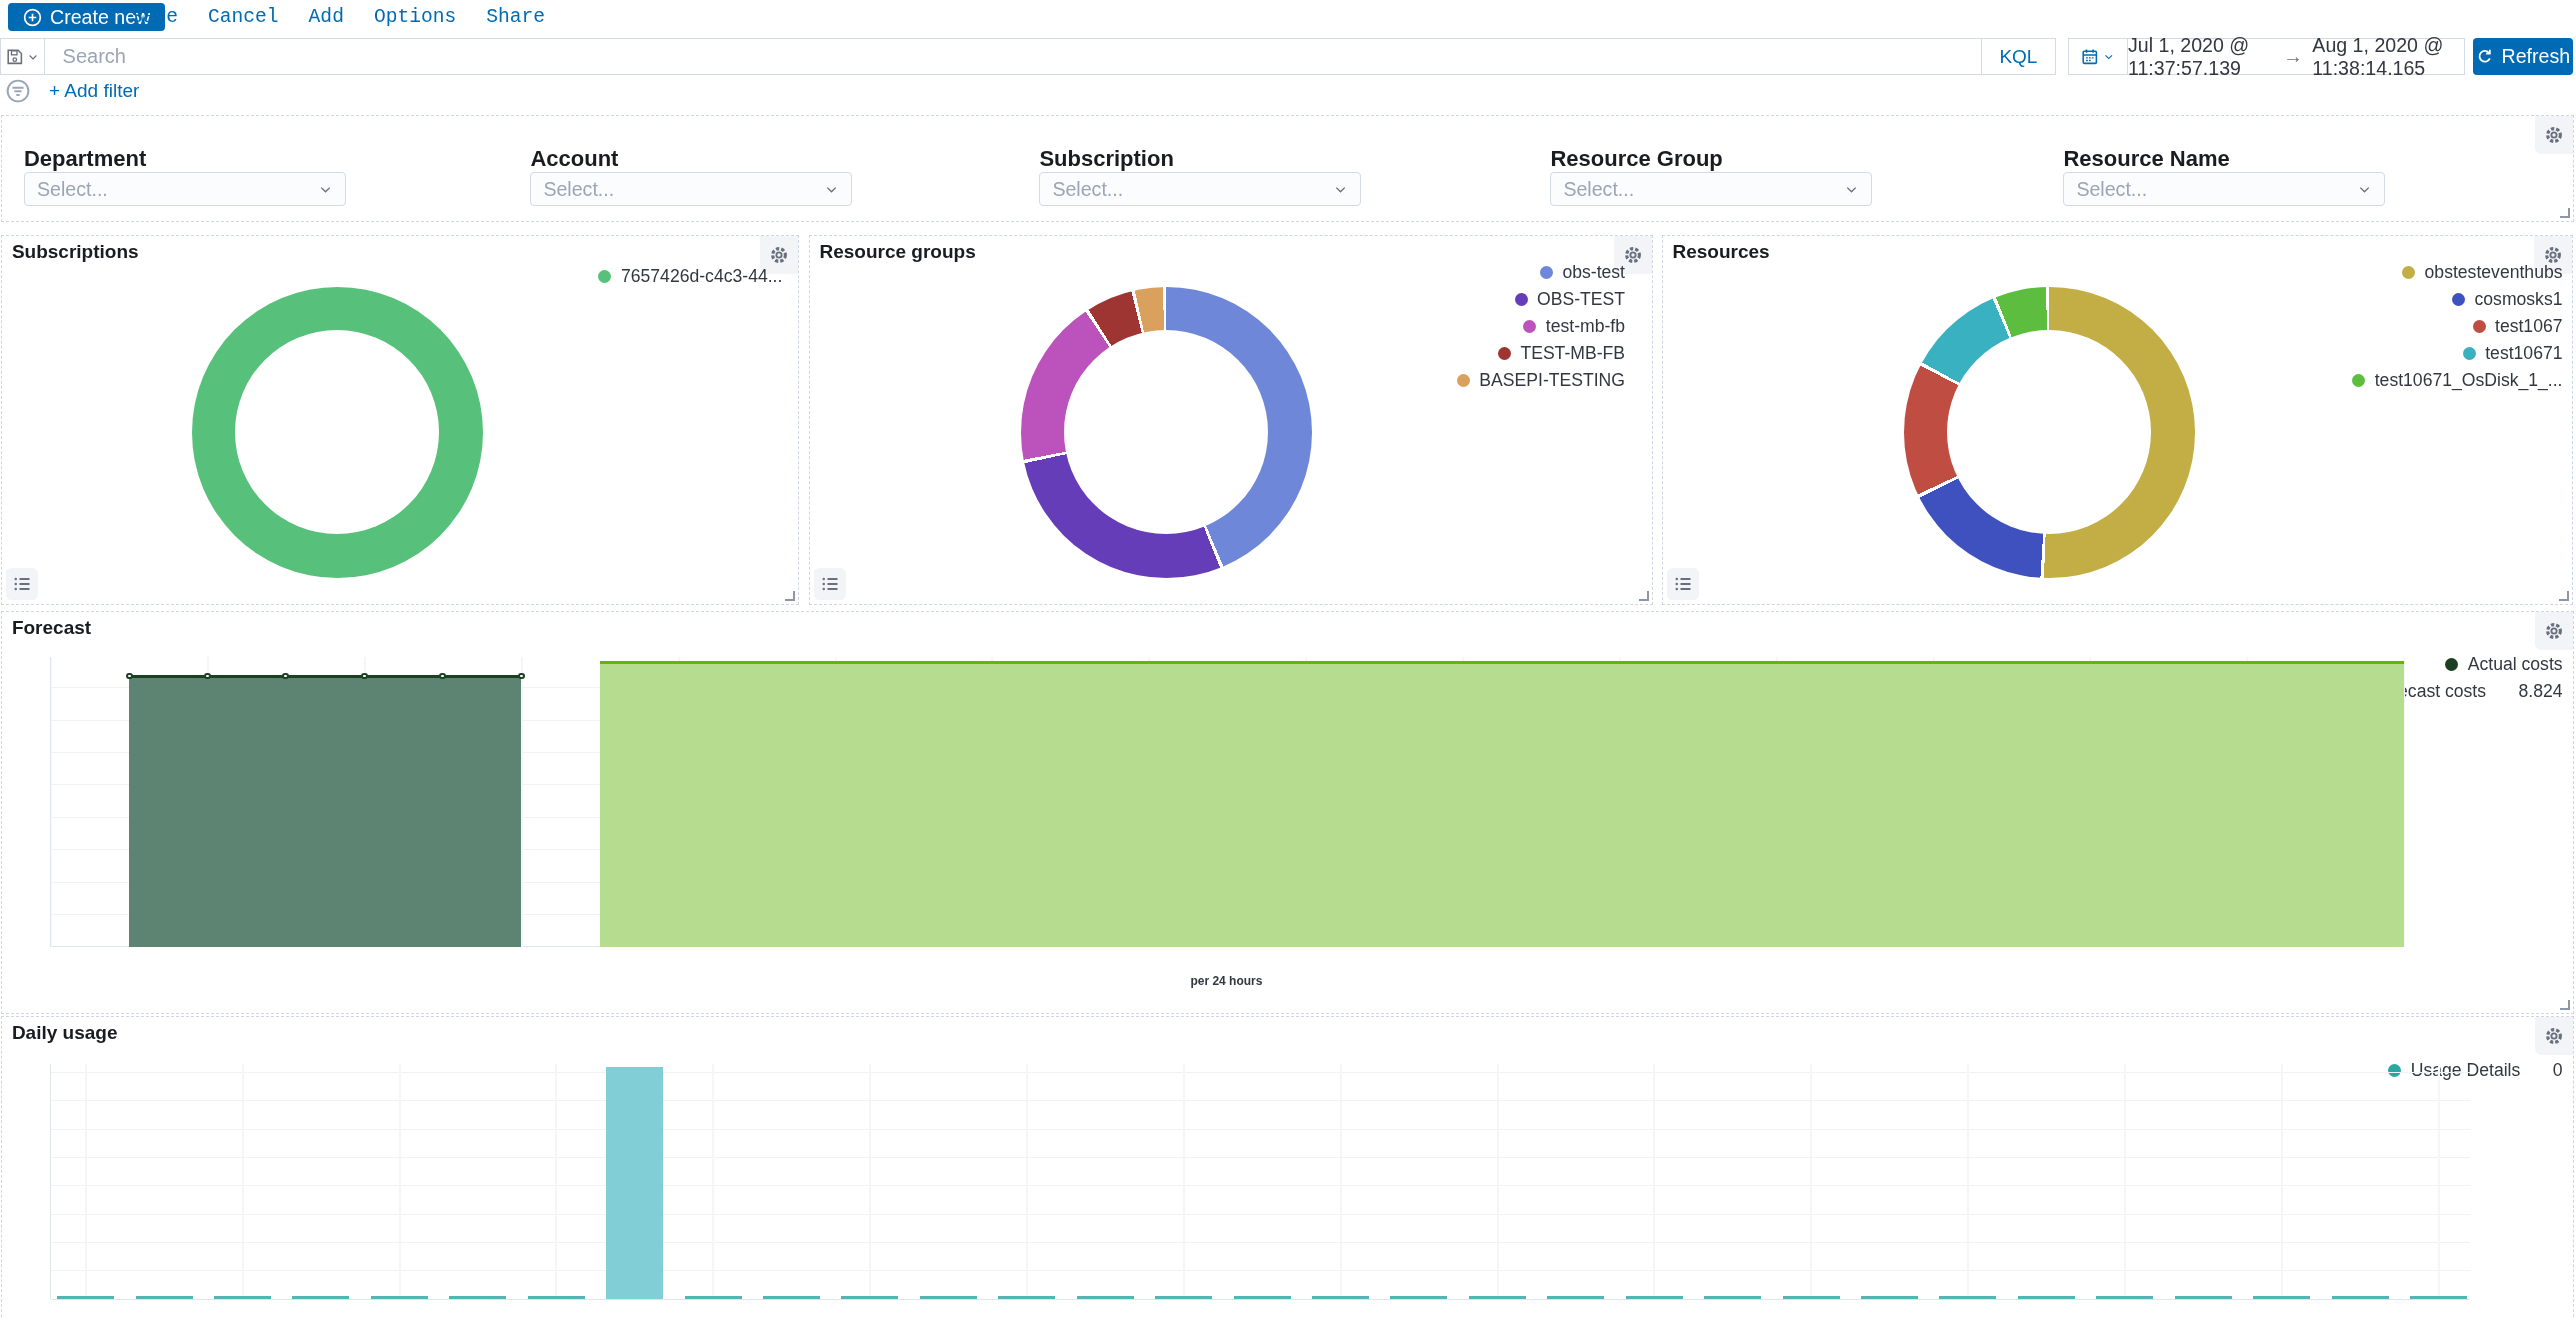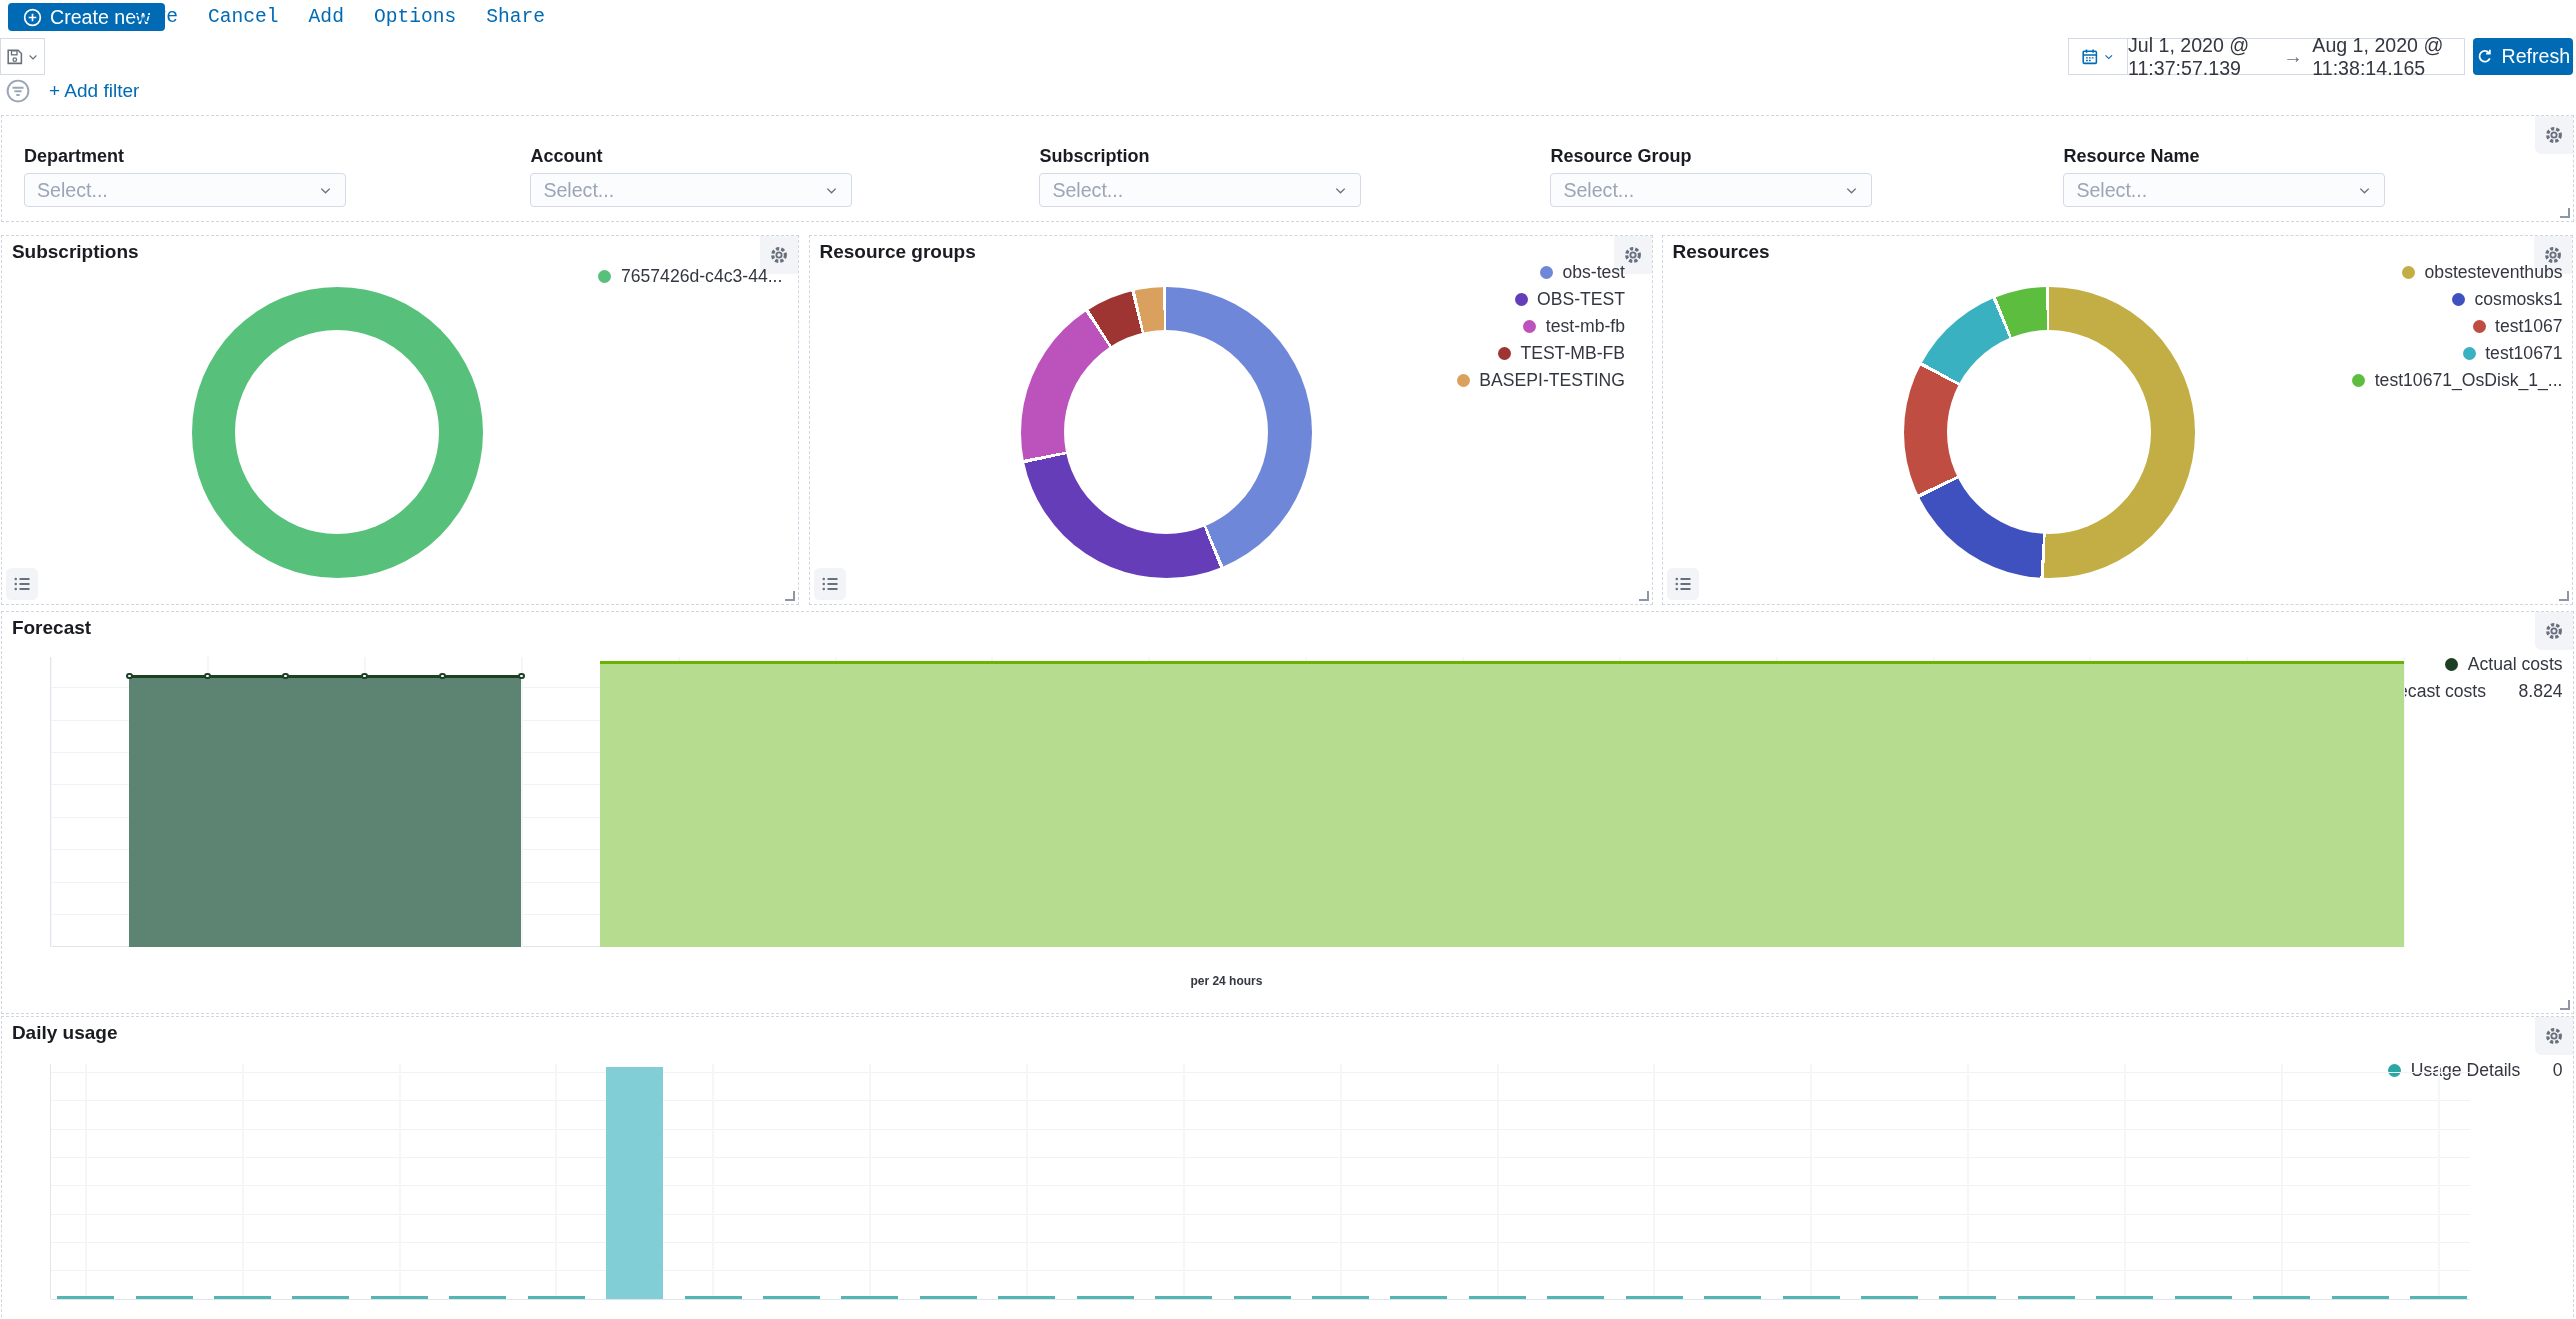--- a/index.html
+++ b/index.html
@@ -47,21 +47,21 @@
   .panel-title { position:absolute; left:9.5px; top:5.4px; font-size:19px; font-weight:600; color:#1a1c21; }
   .corner-btn { position:absolute; right:0; top:0; width:38px; height:38px; background:#f2f4f8;
     border-radius:0 0 0 6.8px; display:flex; align-items:center; justify-content:center; cursor:pointer; }
   .list-btn { position:absolute; left:4px; bottom:4px; width:32px; height:32px; background:#f2f4f8;
     border-radius:5.4px; display:flex; align-items:center; justify-content:center; cursor:pointer; }
   .resize-handle { position:absolute; right:3.4px; bottom:3.4px; width:10px; height:10px;
     border-right:2px solid #8d96a5; border-bottom:2px solid #8d96a5; cursor:nwse-resize; }
 
   
   .ctl-field { position:absolute; top:30px; width:322px; }
-  .ctl-label { font-size:18px; font-weight:700; color:#1a1c21; margin-bottom:6px; }
+  .ctl-label { font-size:22px; font-weight:700; color:#1a1c21; margin-bottom:0; }
   .ctl-select { height:34px; border:1.4px solid #d3dae6; border-radius:4px; background:#fbfcfd;
     display:flex; align-items:center; justify-content:space-between; padding:0 12px; cursor:pointer; }
   .ctl-placeholder { color:#9aa5b6; font-size:19.6px; }
 
   
   .donut { position:absolute; width:291px; height:291px; border-radius:50%; }
   .donut-hole { position:absolute; left:43px; top:43px; width:204px; height:204px;
     border-radius:50%; background:#fff; }
 
   
@@ -104,20 +104,24 @@
 <div class="query-row">
   <div class="saved-query-btn">
     <svg width="17.6" height="17.6" viewBox="0 0 16 16">
       <path d="M2 2h9l3 3v9H2z" fill="none" stroke="#69707d" stroke-width="1.4"></path>
       <rect x="5" y="2.6" width="5" height="3.6" fill="none" stroke="#69707d" stroke-width="1.2"></rect>
       <circle cx="8" cy="10.6" r="1.6" fill="none" stroke="#69707d" stroke-width="1.2"></circle>
     </svg>
     <svg width="12" height="12" viewBox="0 0 16 16">
       <path d="M3.5 6l4.5 4.5L12.5 6" fill="none" stroke="#69707d" stroke-width="1.6"></path>
     </svg>
+  </div>
+  <div class="search-box">
+    <input class="search-input" placeholder="Search" style="">
+    <div class="kql">KQL</div>
   </div>
   <div class="date-box">
     <div class="date-cal">
       <svg width="17.6" height="17.6" viewBox="0 0 16 16">
         <rect x="2" y="3" width="12" height="11" rx="1" fill="none" stroke="#006BB4" stroke-width="1.4"></rect>
         <path d="M5 1.4v3M11 1.4v3M2 6.4h12" stroke="#006BB4" stroke-width="1.4"></path>
         <path d="M4.6 9h1.6M7.2 9h1.6M9.8 9h1.6M4.6 11.4h1.6M7.2 11.4h1.6" stroke="#006BB4" stroke-width="1.3"></path>
       </svg>
       <svg width="11.5" height="11.5" viewBox="0 0 16 16">
         <path d="M3.5 6l4.5 4.5L12.5 6" fill="none" stroke="#006BB4" stroke-width="1.6"></path>

